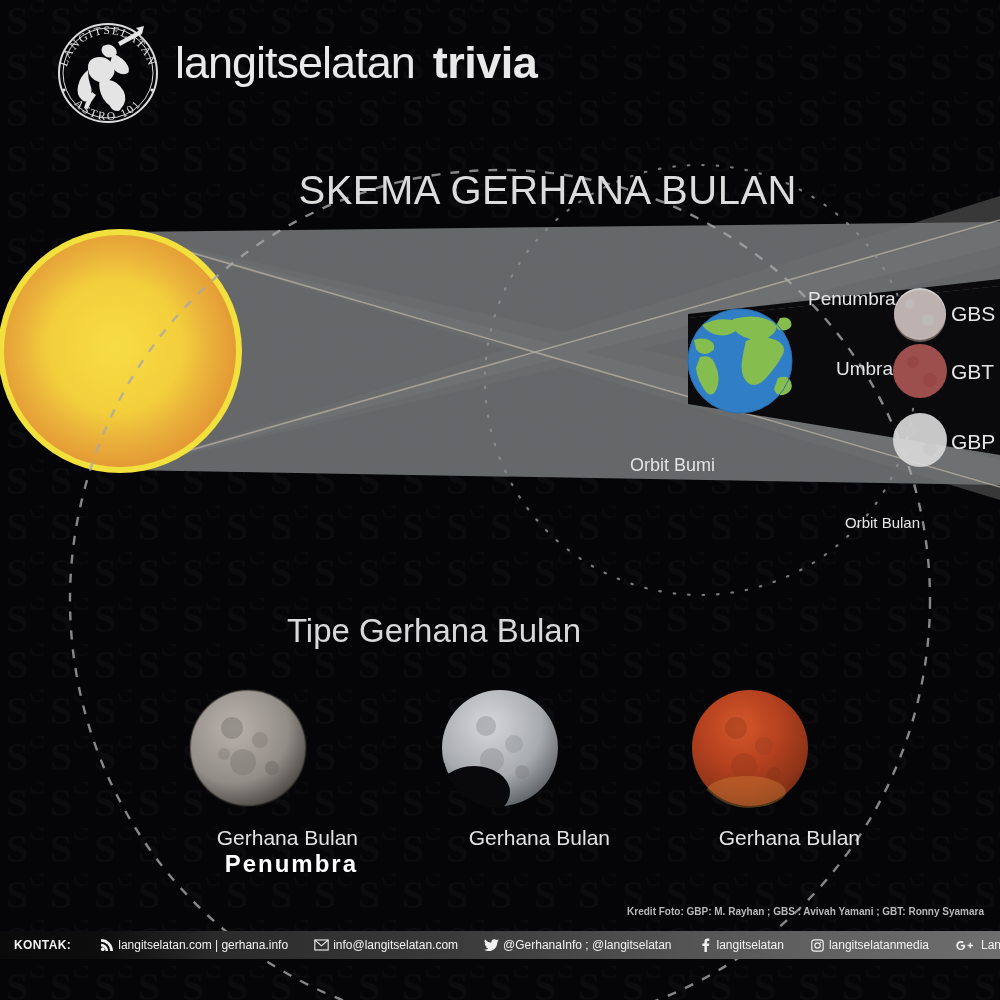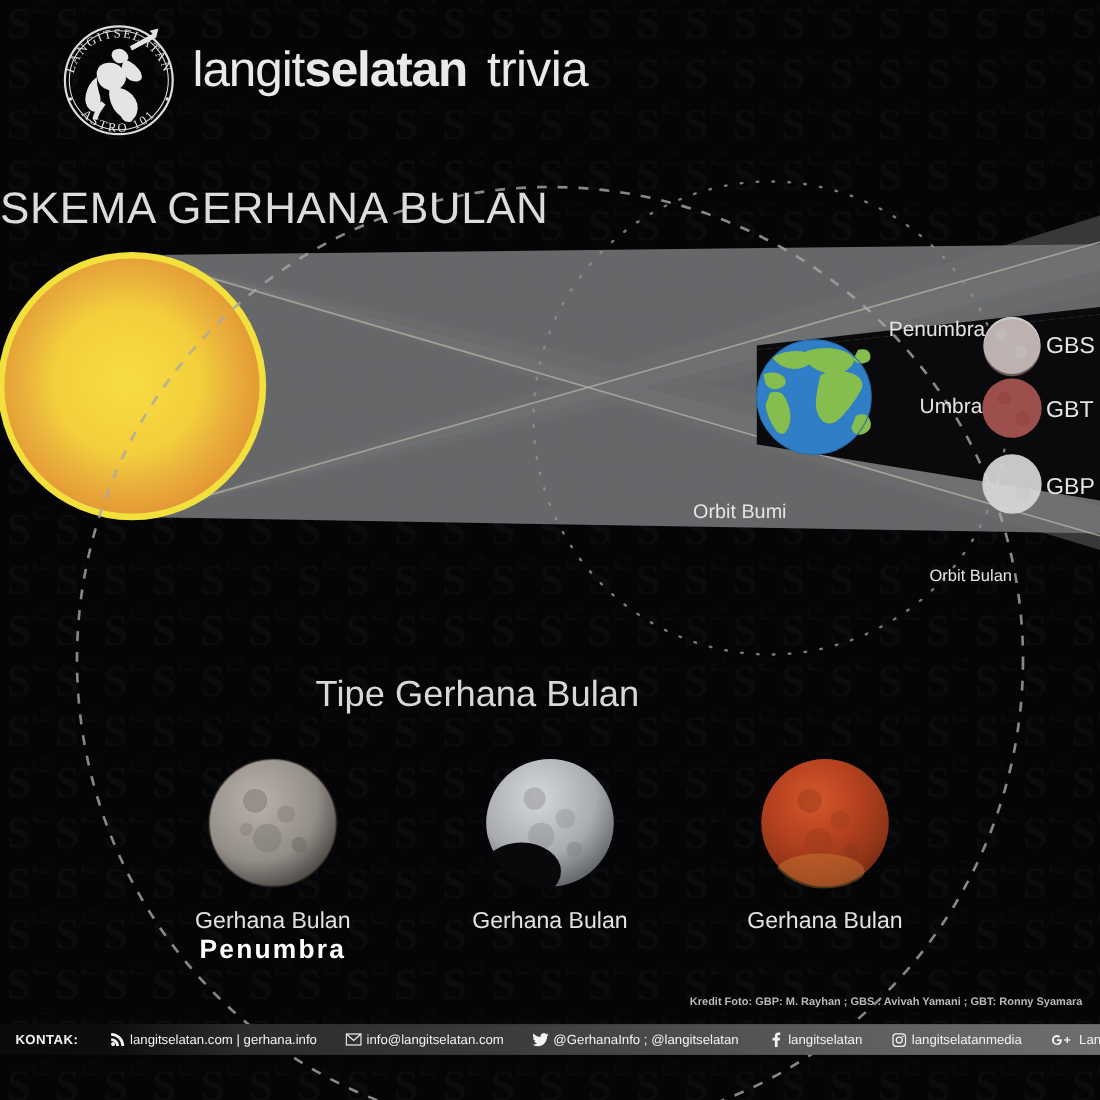--- a/index.html
+++ b/index.html
@@ -26,44 +26,44 @@
   #logo{
     position:absolute;left:48px;top:18px;width:120px;height:110px;
   }
   #brand{
     position:absolute;left:175px;top:40px;
     font-size:45px;line-height:1;
     color:#e9e9e9;
     white-space:nowrap;
   }
   #brand .b-bold{font-weight:400;letter-spacing:-1px;}
-  #brand .b-light{font-weight:700;letter-spacing:-1px;}
-  #brand .b-trivia{font-weight:400;margin-left:18px;letter-spacing:-.5px;text-align:center;}
+  #brand .b-light{font-weight:400;letter-spacing:-1px;}
+  #brand .b-trivia{font-weight:700;margin-left:18px;letter-spacing:-.5px;text-align:center;}
   
   #scheme-title{
     position:absolute;left:0;top:168px;width:797px;
-    text-align:left;
+    text-align:right;
     font-size:40px;font-weight:300;letter-spacing:.5px;
     color:#dcdcdc;
   }
   #types-title{
     position:absolute;left:0;top:612px;width:868px;
     text-align:center;
     font-size:33px;font-weight:400;
     color:#d8d8d8;
   }
   
   #diagram{position:absolute;left:0;top:0;width:1000px;height:1000px;}
   .diag-label{
     font-family:"Liberation Sans", sans-serif;
     fill:#e4e4e4;
   }
   
   .type-card{
-    position:absolute;width:220px;text-align:center;
+    position:absolute;width:220px;text-align:right;
   }
   .type-moon{
     width:120px;height:120px;border-radius:50%;
     margin:0 auto 18px auto;position:relative;overflow:hidden;
   }
   .type-cap1{
     font-size:21px;font-weight:400;color:#e2e2e2;line-height:1.15;
   }
   .type-cap2{
     font-size:24px;font-weight:700;color:#ffffff;letter-spacing:2px;

